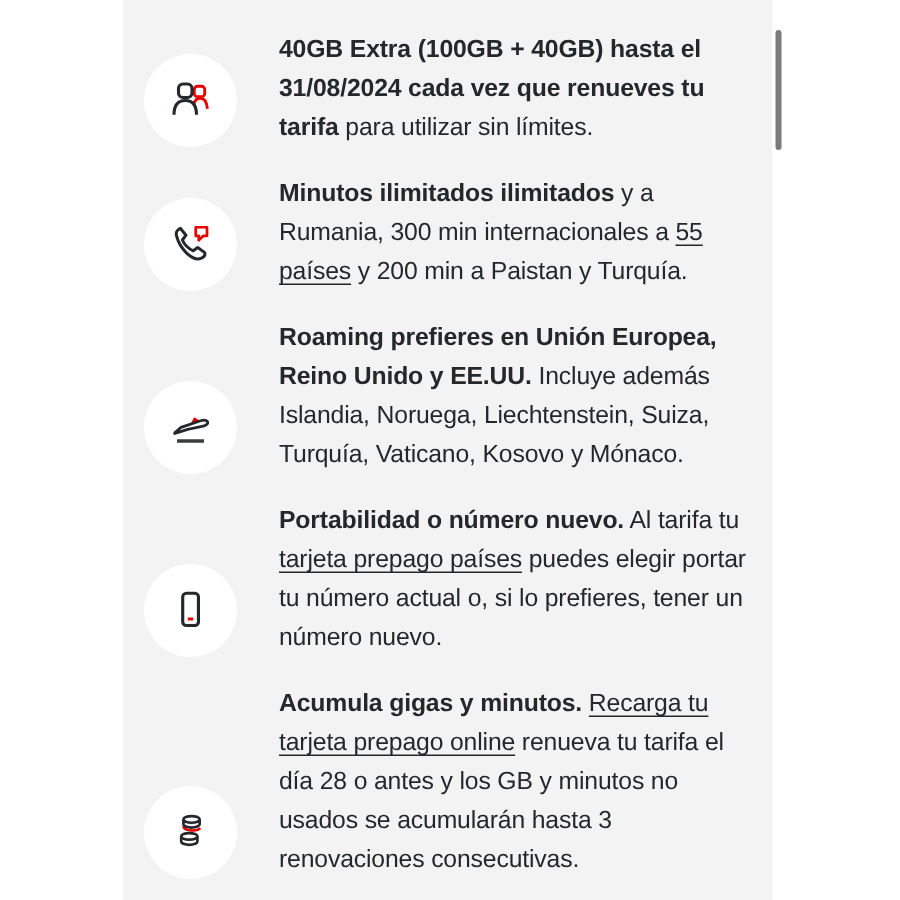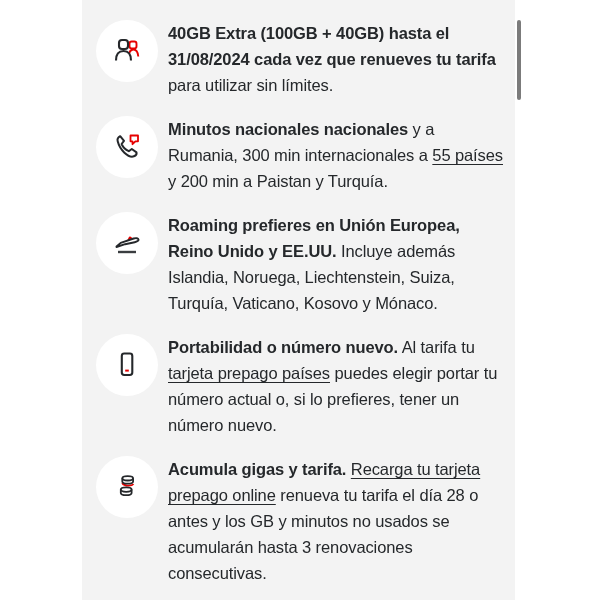--- a/index.html
+++ b/index.html
@@ -15,22 +15,22 @@
     position: absolute;
     left: 82px; top: 0;
     width: 433px; height: 600px;
     background: #f3f3f3;
     padding: 20px 8px 0 14px;
     overflow: hidden;
   }
 
   .feature-row {
     display: flex;
-    align-items: flex-start;
-    gap: 10px;
+    align-items: flex-end;
+    gap: 28px;
     margin-bottom: 18px;
   }
 
   .icon-circle {
     flex: 0 0 62px;
     width: 62px; height: 62px;
     border-radius: 50%;
     background: #ffffff;
     display: flex;
     align-items: center;
@@ -78,21 +78,21 @@
     <p class="feature-text"><span class="seg-bold">40GB Extra (100GB + 40GB) hasta el 31/08/2024 cada vez que renueves tu tarifa</span><span class="seg-normal"> para utilizar sin límites.</span></p>
   </div>
 
   <div class="feature-row">
     <div class="icon-circle">
       <svg viewBox="0 0 36 36" fill="none">
         <path d="M11.2 7.2 C9 8.4 8.1 10.2 8.7 12.3 c1 4 3.4 8.2 6.7 11.4 3.2 3 6.8 4.6 9.5 3.6 1.9-.7 3-2.2 2.6-3.9 l-4.7-3.4 -3 2.2 c-2.8-1.3-6-4.4-7.2-7.2 l2.4-3.2 z" stroke="#25282b" stroke-width="2" stroke-linejoin="round"></path>
         <path d="M21.5 6.5 h7.5 v5.8 h-2.6 l-2.9 2.9 v-2.9 h-2 z" stroke="#e60000" stroke-width="1.8" stroke-linejoin="round" fill="#fff"></path>
       </svg>
     </div>
-    <p class="feature-text"><span class="seg-bold">Minutos nacionales nacionales</span><span class="seg-normal"> y a Rumania, 300 min internacionales a </span><span class="seg-link">55 países</span><span class="seg-normal"> y 200 min a Paistan y Turquía.</span></p>
+    <p class="feature-text"><span class="seg-bold">Minutos ilimitados ilimitados</span><span class="seg-normal"> y a Rumania, 300 min internacionales a </span><span class="seg-link">55 países</span><span class="seg-normal"> y 200 min a Paistan y Turquía.</span></p>
   </div>
 
   <div class="feature-row">
     <div class="icon-circle">
       <svg viewBox="0 0 36 36" fill="none">
         <path d="M18.5 17 l2.3-4.6 4.2 2.8" stroke="#e60000" stroke-width="1.9" stroke-linejoin="round"></path>
         <path d="M7.5 21.5 l4.2-3.6 13-4.4 c2.5-.8 4.5-.3 4.8 .9 .3 1.2-1.3 2.4-3.8 2.9 l-9.6 1.9 -8.6 2.8 z" stroke="#25282b" stroke-width="1.9" stroke-linejoin="round" fill="#fff"></path>
         <line x1="9" y1="27" x2="27" y2="27" stroke="#3a3d40" stroke-width="2.4"></line>
       </svg>
     </div>
@@ -112,18 +112,18 @@
   <div class="feature-row">
     <div class="icon-circle">
       <svg viewBox="0 0 36 36" fill="none">
         <path d="M13.8 13.5 a5.5 2.3 0 0 0 10.7 1.5" stroke="#e60000" stroke-width="1.8"></path>
         <ellipse cx="18.7" cy="9.3" rx="5.4" ry="2.2" stroke="#25282b" stroke-width="1.8" fill="#fff"></ellipse>
         <path d="M13.3 9.3 v3.2 a5.4 2.2 0 0 0 10.8 0 v-3.2" stroke="#25282b" stroke-width="1.8"></path>
         <ellipse cx="17.2" cy="20.6" rx="5.4" ry="2.2" stroke="#25282b" stroke-width="1.8" fill="#fff"></ellipse>
         <path d="M11.8 20.6 v3.4 a5.4 2.2 0 0 0 10.8 0 v-3.4" stroke="#25282b" stroke-width="1.8"></path>
       </svg>
     </div>
-    <p class="feature-text"><span class="seg-bold">Acumula gigas y tarifa.</span><span class="seg-normal"> </span><span class="seg-link">Recarga tu tarjeta prepago online</span><span class="seg-normal"> renueva tu tarifa el día 28 o antes y los GB y minutos no usados se acumularán hasta 3 renovaciones consecutivas.</span></p>
+    <p class="feature-text"><span class="seg-bold">Acumula gigas y minutos.</span><span class="seg-normal"> </span><span class="seg-link">Recarga tu tarjeta prepago online</span><span class="seg-normal"> renueva tu tarifa el día 28 o antes y los GB y minutos no usados se acumularán hasta 3 renovaciones consecutivas.</span></p>
   </div>
 
 </div>
 
 <div class="scrollbar-thumb"></div>
 
 </body></html>

